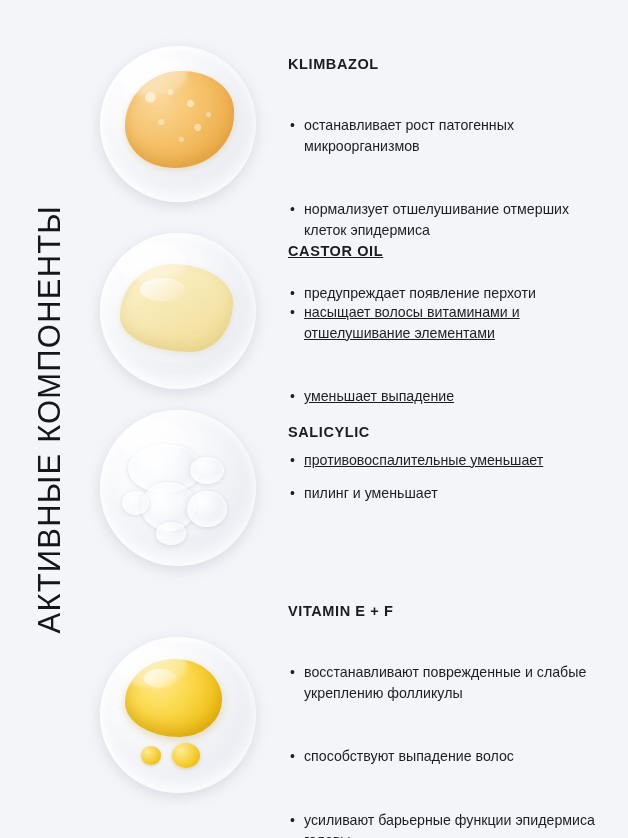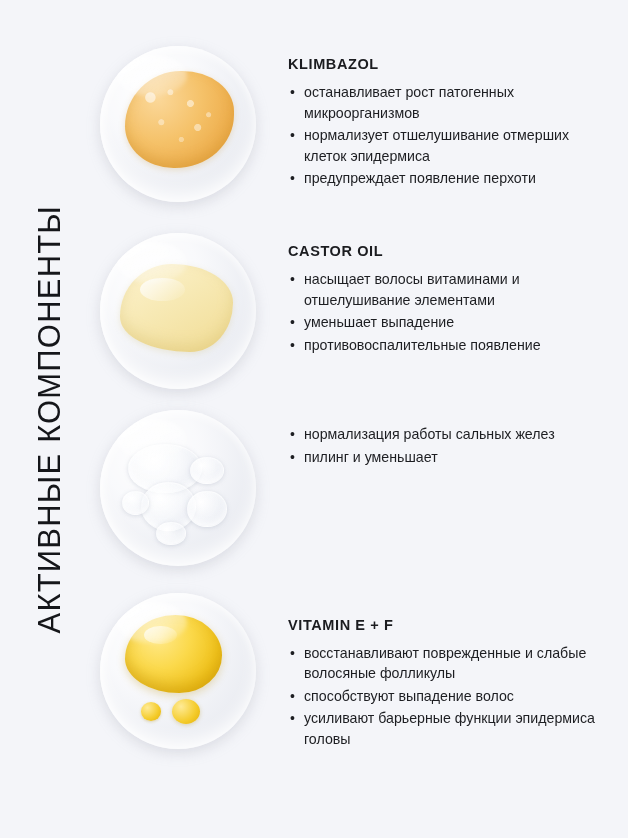--- a/index.html
+++ b/index.html
@@ -47,21 +47,21 @@
   }
 
   .row {
     position: absolute;
     left: 0;
     width: 528px;
     display: flex;
     align-items: flex-start;
   }
   .row-1 { top: 38px; }
-  .row-2 { top: 225px; }
+  .row-2 { top: 225px; text-decoration: underline; }
   .row-3 { top: 402px; }
   .row-4 { top: 585px; align-items: center; }
 
   .drop-wrap {
     width: 180px;
     height: 180px;
     position: relative;
     flex: 0 0 180px;
   }
 
@@ -216,20 +216,21 @@
     list-style: none;
   }
   ul.ing-list li {
     position: relative;
     padding-left: 16px;
     font-size: 14.2px;
     line-height: 20.5px;
     color: #1d1e22;
     margin-bottom: 2px;
     max-width: 300px;
+    margin-top: 43px;
   }
   ul.ing-list li::before {
     content: "•";
     position: absolute;
     left: 2px;
     top: 0;
     font-size: 14px;
     line-height: 20.5px;
     color: #1d1e22;
   }
@@ -263,55 +264,55 @@
     <div class="drop-wrap">
       <div class="drop-shape">
         <div class="blob-castor"></div>
       </div>
     </div>
     <div class="text-col">
       <div class="ing-title">CASTOR OIL</div>
       <ul class="ing-list">
         <li>насыщает волосы витаминами и отшелушивание элементами</li>
         <li>уменьшает выпадение</li>
-        <li>противовоспалительные появление</li>
+        <li>противовоспалительные уменьшает</li>
       </ul>
     </div>
   </div>
 
   <div class="row row-3">
     <div class="drop-wrap">
       <div class="drop-shape">
         <div class="bub bub-a"></div>
         <div class="bub bub-b"></div>
         <div class="bub bub-c"></div>
         <div class="bub bub-d"></div>
         <div class="bub bub-e"></div>
         <div class="bub bub-f"></div>
       </div>
     </div>
     <div class="text-col">
+      <div class="ing-title">SALICYLIC</div>
       <ul class="ing-list">
-        <li>нормализация работы сальных желез</li>
         <li>пилинг и уменьшает</li>
       </ul>
     </div>
   </div>
 
   <div class="row row-4">
     <div class="drop-wrap">
       <div class="drop-shape">
         <div class="drop-gold-main"></div>
         <div class="drop-gold-s1"></div>
         <div class="drop-gold-s2"></div>
       </div>
     </div>
     <div class="text-col">
       <div class="ing-title">VITAMIN E + F</div>
       <ul class="ing-list">
-        <li>восстанавливают поврежденные и слабые волосяные фолликулы</li>
+        <li>восстанавливают поврежденные и слабые укреплению фолликулы</li>
         <li>способствуют выпадение волос</li>
         <li>усиливают барьерные функции эпидермиса головы</li>
       </ul>
     </div>
   </div>
 
 </div>
 
 </body></html>

